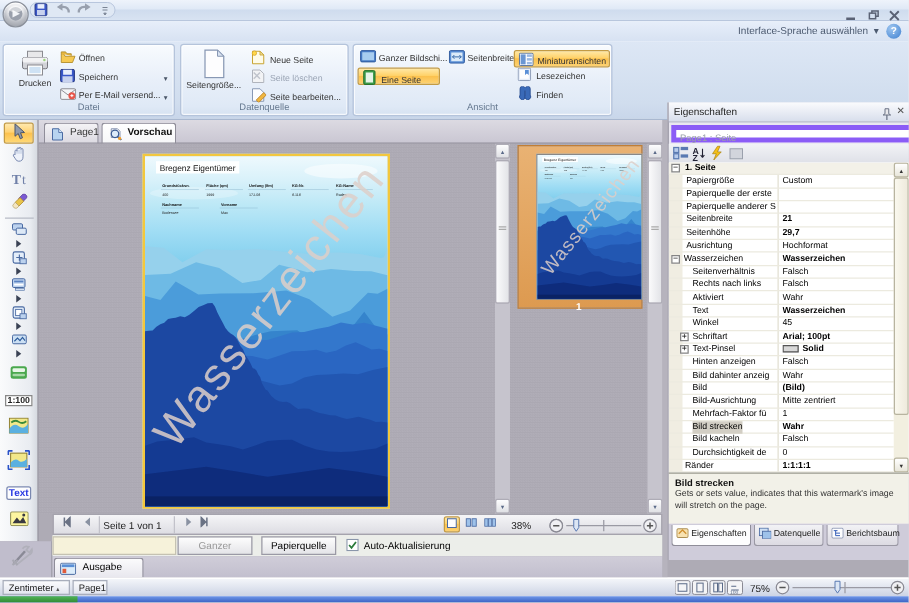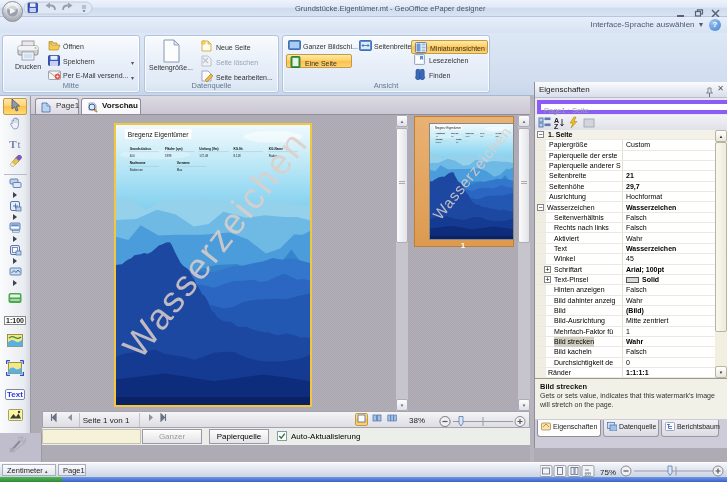--- a/index.html
+++ b/index.html
@@ -117,21 +117,20 @@
           <rect x="2" y="0.3" width="5.5" height="3.6" fill="#e8eefc"></rect>
           <rect x="1.6" y="5" width="6.3" height="4.2" fill="#c8d2ee"></rect>
         </g>
       <path d="M31 9 Q31 4.5 26.5 4.5 L25 4.5" fill="none" stroke="#98a0ae" stroke-width="1.8"></path>
         <path d="M26 1.5 L21.5 4.5 L26 7.5 Z" fill="#98a0ae"></path>
       <path d="M39 9 Q39 4.5 43.5 4.5 L45 4.5" fill="none" stroke="#98a0ae" stroke-width="1.8"></path>
         <path d="M44 1.5 L48.5 4.5 L44 7.5 Z" fill="#98a0ae"></path>
       <path d="M58 5 L62 5 M58 7 L62 7 M59 9.5 L61 9.5 L60 11 Z" stroke="#7a8494" stroke-width="0.8" fill="#7a8494"></path>
     </svg>
   </div>
-  <div class="abs" id="title-text">Grundstücke.Eigentümer.mt - GeoOffice ePaper designer</div>
   <div class="abs" style="left:676px; top:4px;"><svg width="44" height="9" viewBox="0 0 44 9">
     <rect x="1" y="6" width="7" height="2" fill="#5a6275"></rect>
     <rect x="19.5" y="2.5" width="5" height="4.5" fill="none" stroke="#5a6275" stroke-width="1.2"></rect>
     <path d="M21.5 2.5 L21.5 0.8 L26.5 0.8 L26.5 5 L24.5 5" fill="none" stroke="#5a6275" stroke-width="1.2"></path>
     <path d="M36 1 L43 8 M43 1 L36 8" stroke="#5a6275" stroke-width="1.5"></path>
   </svg></div>
 
   <div class="abs" id="tabrow"></div>
   <div class="abs" id="tab-preview">Preview</div>
   <div class="abs" id="lang">Interface-Sprache auswählen &nbsp;▾</div>
@@ -161,21 +160,21 @@
               <rect x="2" y="6" width="8" height="5" fill="#c8d2ee"></rect>
             </svg></span>Speichern</div>
       <div class="srow" style="left:45px; top:34px;"><span class="ic"><svg width="13" height="10" viewBox="0 0 13 10">
               <rect x="0.5" y="1" width="12" height="8.5" rx="1" fill="#f3f4f6" stroke="#8f8f96" stroke-width="0.8"></rect>
               <path d="M0.5 1.5 L6.5 6 L12.5 1.5" fill="none" stroke="#8f8f96" stroke-width="0.8"></path>
               <circle cx="9.5" cy="6.5" r="2.8" fill="#e8564a"></circle>
               <path d="M8.3 6.5 L10.7 6.5 M9.5 5.3 L9.5 7.7" stroke="#fff" stroke-width="0.8"></path>
             </svg></span>Per E-Mail versend... </div>
       <div class="darr" style="position:absolute; left:128px; top:23px;">▾</div>
       <div class="darr" style="position:absolute; left:128px; top:38px;">▾</div>
-      <div class="rglabel">Mitte</div>
+      <div class="rglabel">Datei</div>
     </div>
 
     <div class="rgroup" style="left:144px; width:135px;">
       <div class="bigbtn" style="left:3px;">
         <svg width="22" height="24" viewBox="0 0 22 24" style="margin-top:1px;">
             <path d="M4 1 L14 1 L19 6 L19 23 L4 23 Z" fill="#fdfdfe" stroke="#8898b4" stroke-width="1"></path>
             <path d="M14 1 L14 6 L19 6 Z" fill="#d8e2f0" stroke="#8898b4" stroke-width="0.8"></path>
           </svg>
         <div>Seitengröße...</div>
       </div>
@@ -493,20 +492,27 @@
   <div class="abs" id="inputrow">
     <div id="yellowfield"></div>
     <div class="btn" style="left:100px; width:60px; color:#999;">Ganzer</div>
     <div class="btn" style="left:167px; width:60px;">Papierquelle</div>
     <svg style="position:absolute; left:235px; top:3px;" width="10" height="10" viewBox="0 0 10 10">
         <rect x="0.5" y="0.5" width="9" height="9" fill="#fff" stroke="#8a96aa" stroke-width="1"></rect>
         <path d="M2.3 5 L4.2 7.2 L7.8 2.6" fill="none" stroke="#2a7a3a" stroke-width="1.4"></path>
       </svg>
       <div style="position:absolute; left:249px; top:3.5px; font-size:8px;">Auto-Aktualisierung</div>
   </div>
+  <div class="abs" id="ausrow">
+      <div id="austab"><svg style="position:absolute; left:4px; top:3px;" width="13" height="10" viewBox="0 0 13 10">
+          <rect x="0.5" y="0.5" width="12" height="9" rx="1" fill="#dcecfa" stroke="#4a6aa2" stroke-width="0.8"></rect>
+          <rect x="1.5" y="1.5" width="10" height="2.2" fill="#5a8fd6"></rect>
+          <rect x="2" y="5" width="3" height="3.5" fill="#e05a3a"></rect>
+        </svg>Ausgabe</div>
+    </div>
   <div class="abs" id="splitter"></div>
   <div class="abs" id="props">
     <div style="position:absolute; left:0; top:0; width:193px; height:16px; background:linear-gradient(#fafbfd,#d8deec); border-bottom:1px solid #b8bccc;">
       <span style="position:absolute; left:4px; top:3px; font-size:8px; color:#222;">Eigenschaften</span>
       <span style="position:absolute; right:14px; top:2px;"><svg width="9" height="11" viewBox="0 0 9 11">
             <path d="M3 1 L6 1 L6 5 L7.5 6 L1.5 6 L3 5 Z" fill="#e8e8ec" stroke="#6a7284" stroke-width="0.8"></path>
             <path d="M4.5 6 L4.5 10" stroke="#6a7284" stroke-width="1"></path>
           </svg></span>
       <span style="position:absolute; right:4px; top:2px; font-size:8px; color:#555;">✕</span>
     </div>

